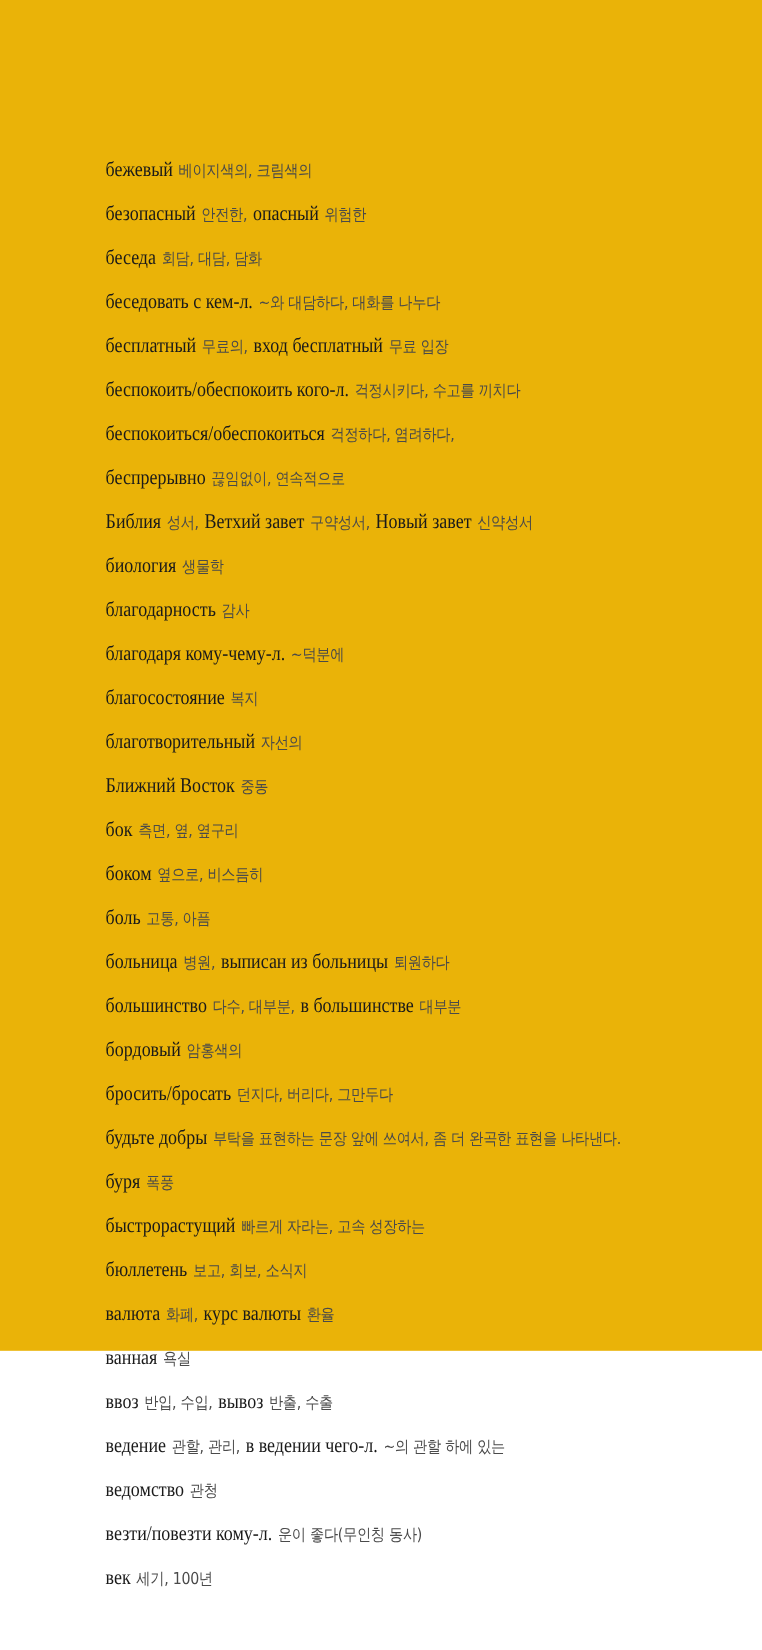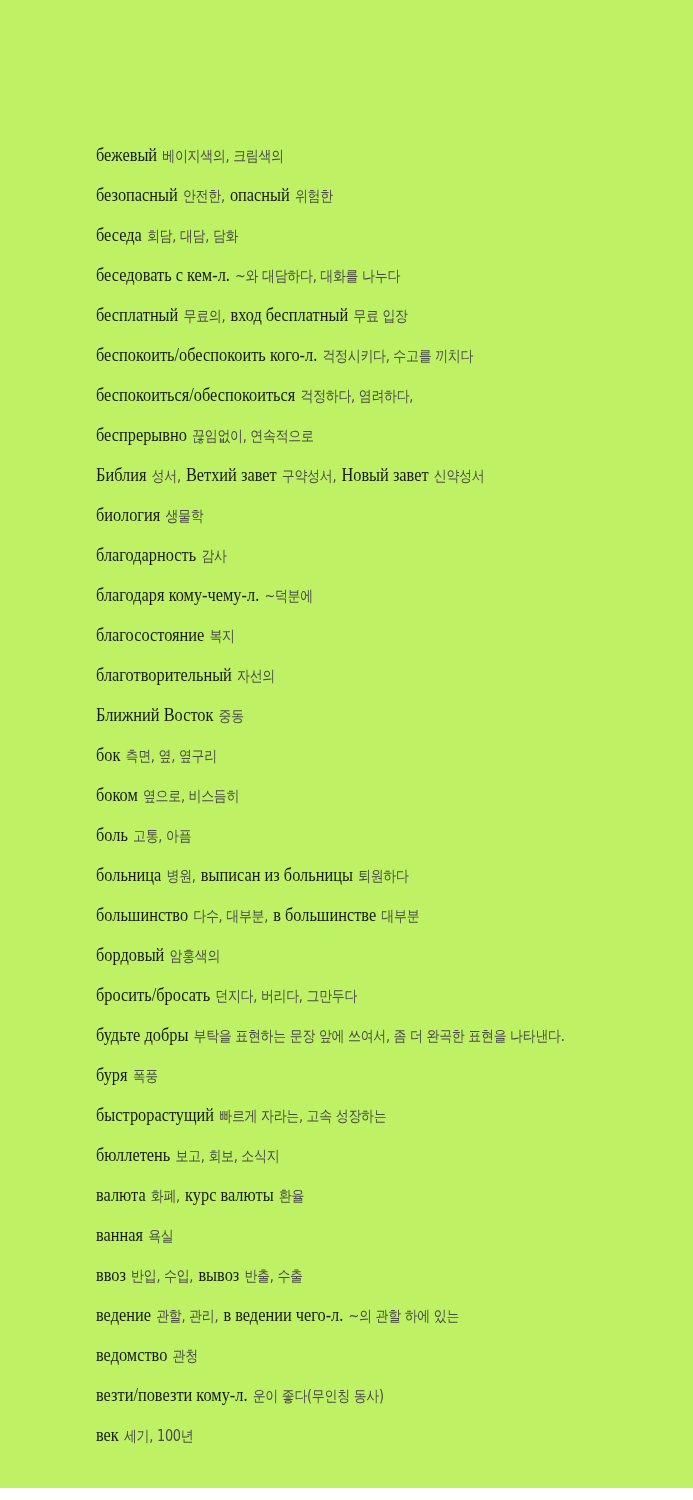--- a/index.html
+++ b/index.html
@@ -11,22 +11,22 @@
       width: 693px;
       height: 1500px;
       position: relative;
       overflow: hidden;
     }
     .page {
       position: absolute;
       left: 0;
       top: 0;
       width: 693px;
-      height: 1488px;
-      background: #bef264;
+      height: 1228px;
+      background: #eab308;
     }
     .entries {
       position: absolute;
       left: 96px;
       top: 140px;
       margin: 0;
       padding: 0;
       list-style: none;
     }
     .entry {

